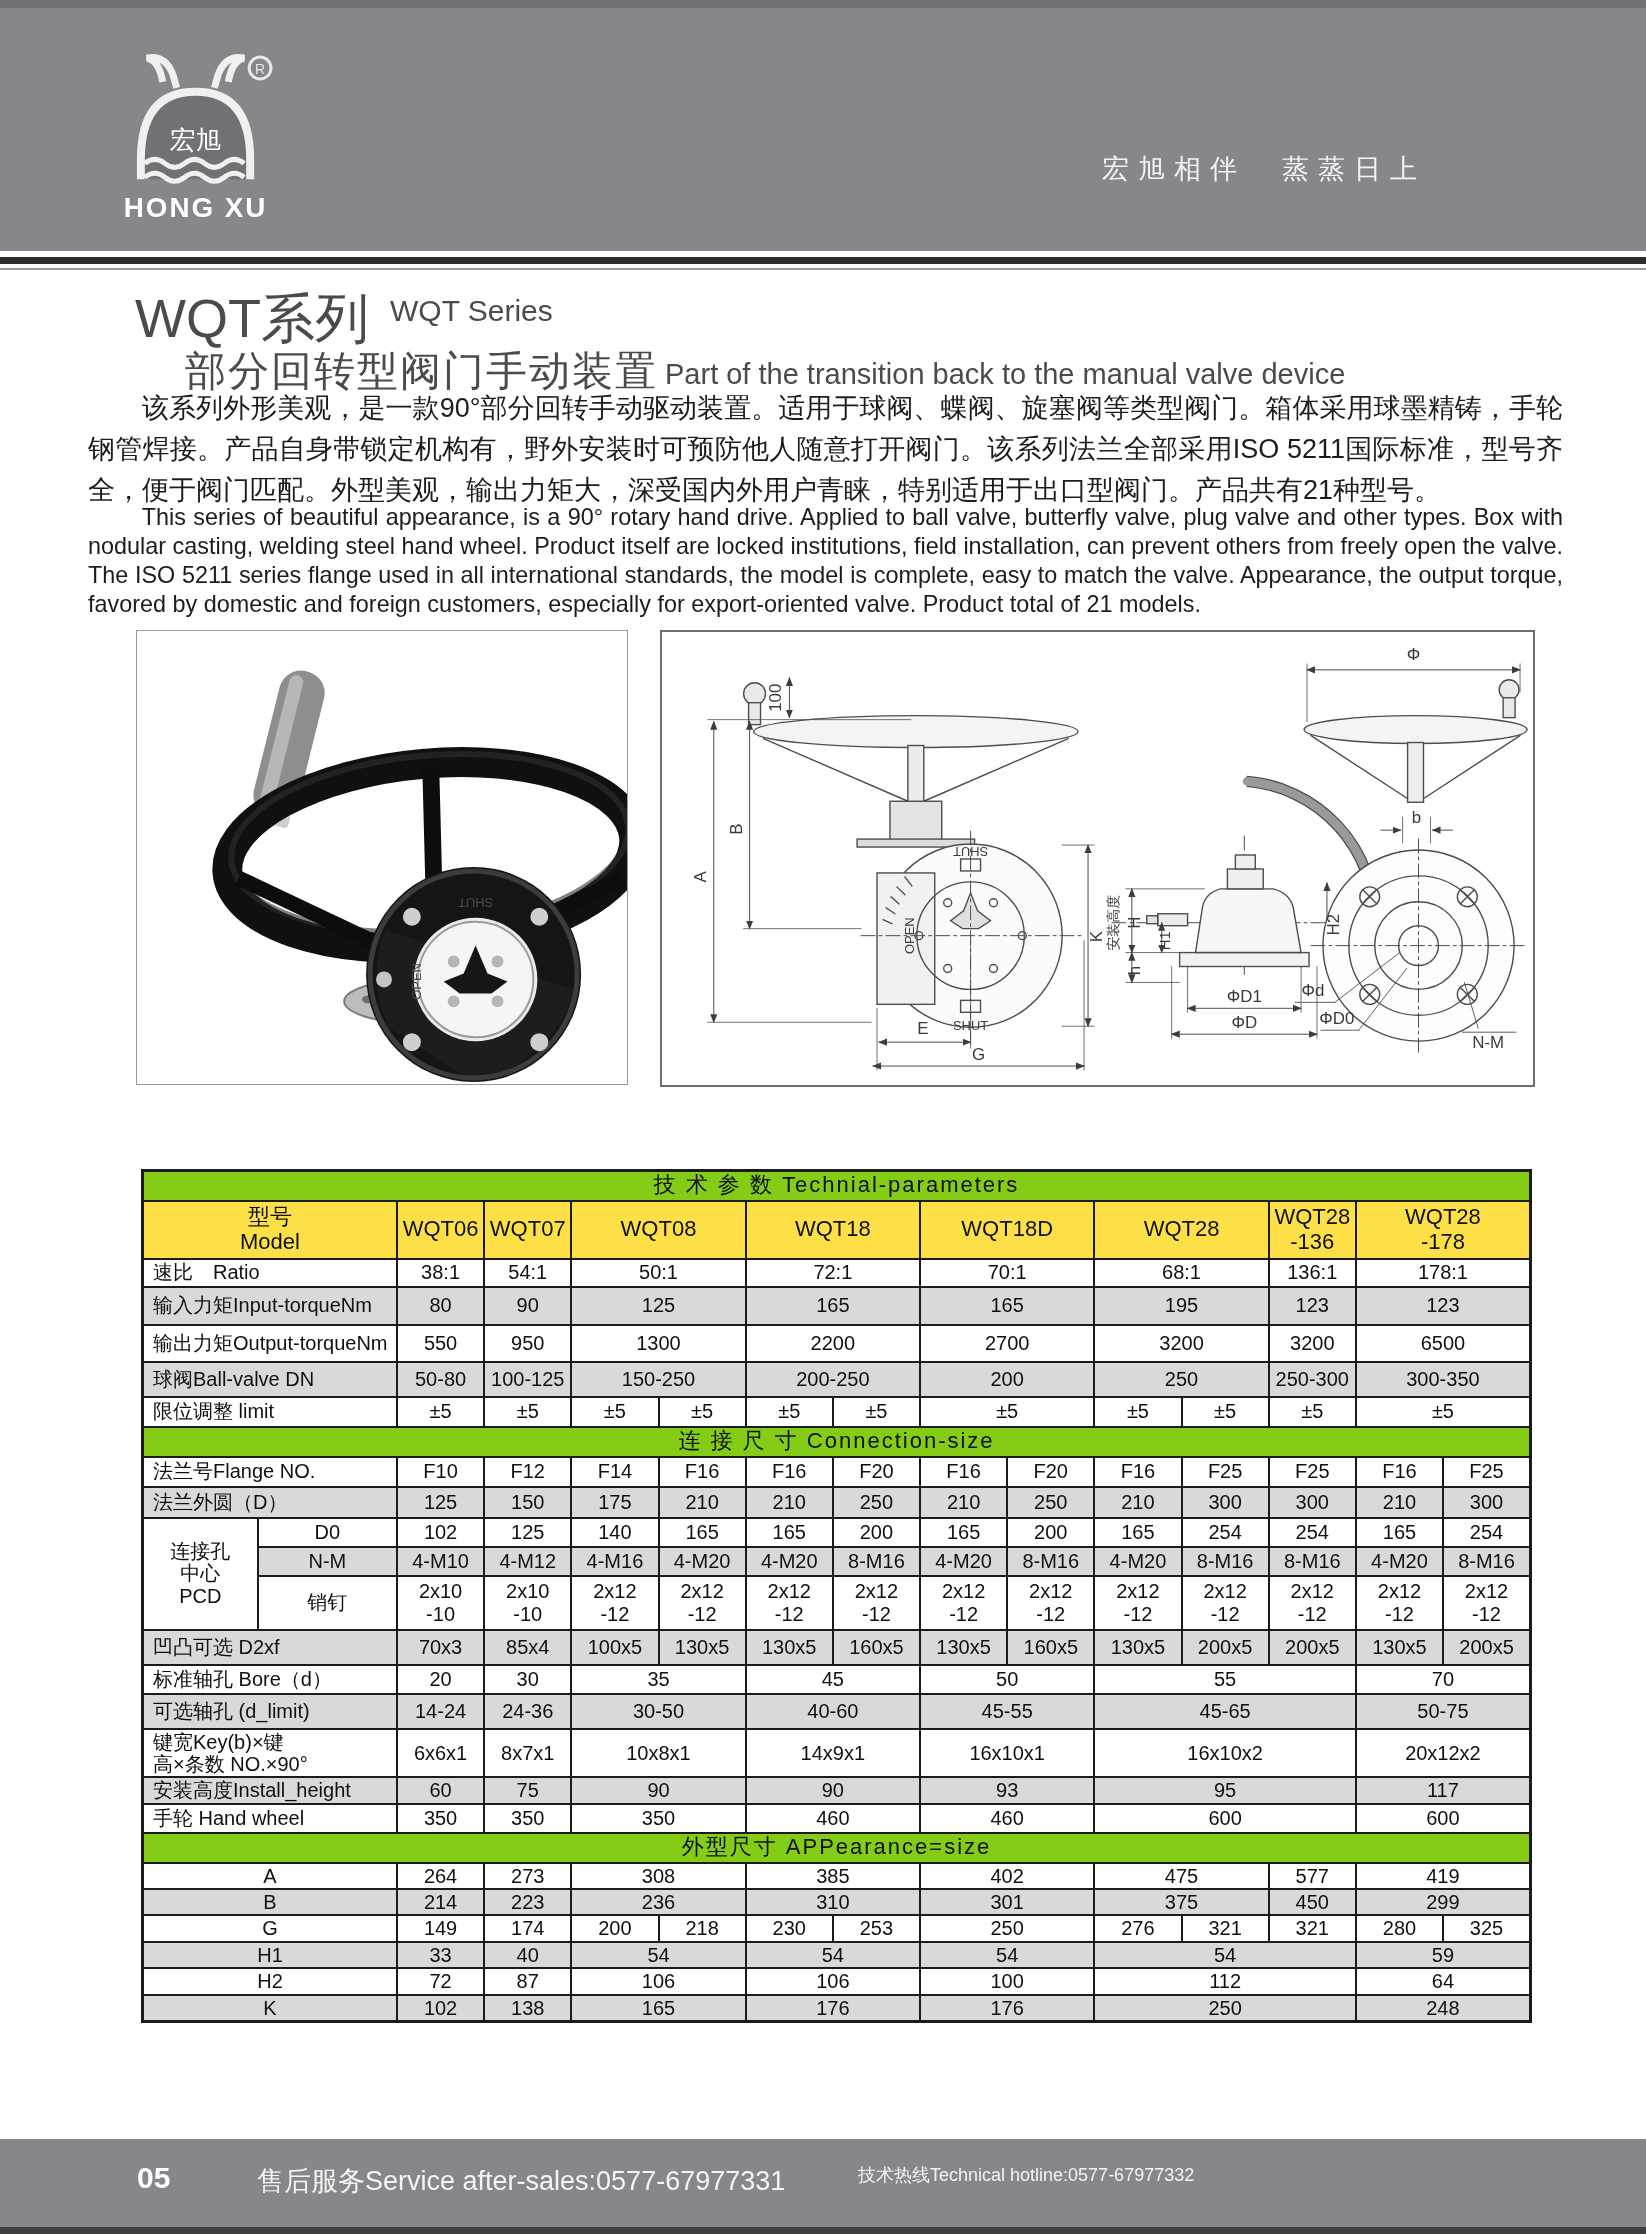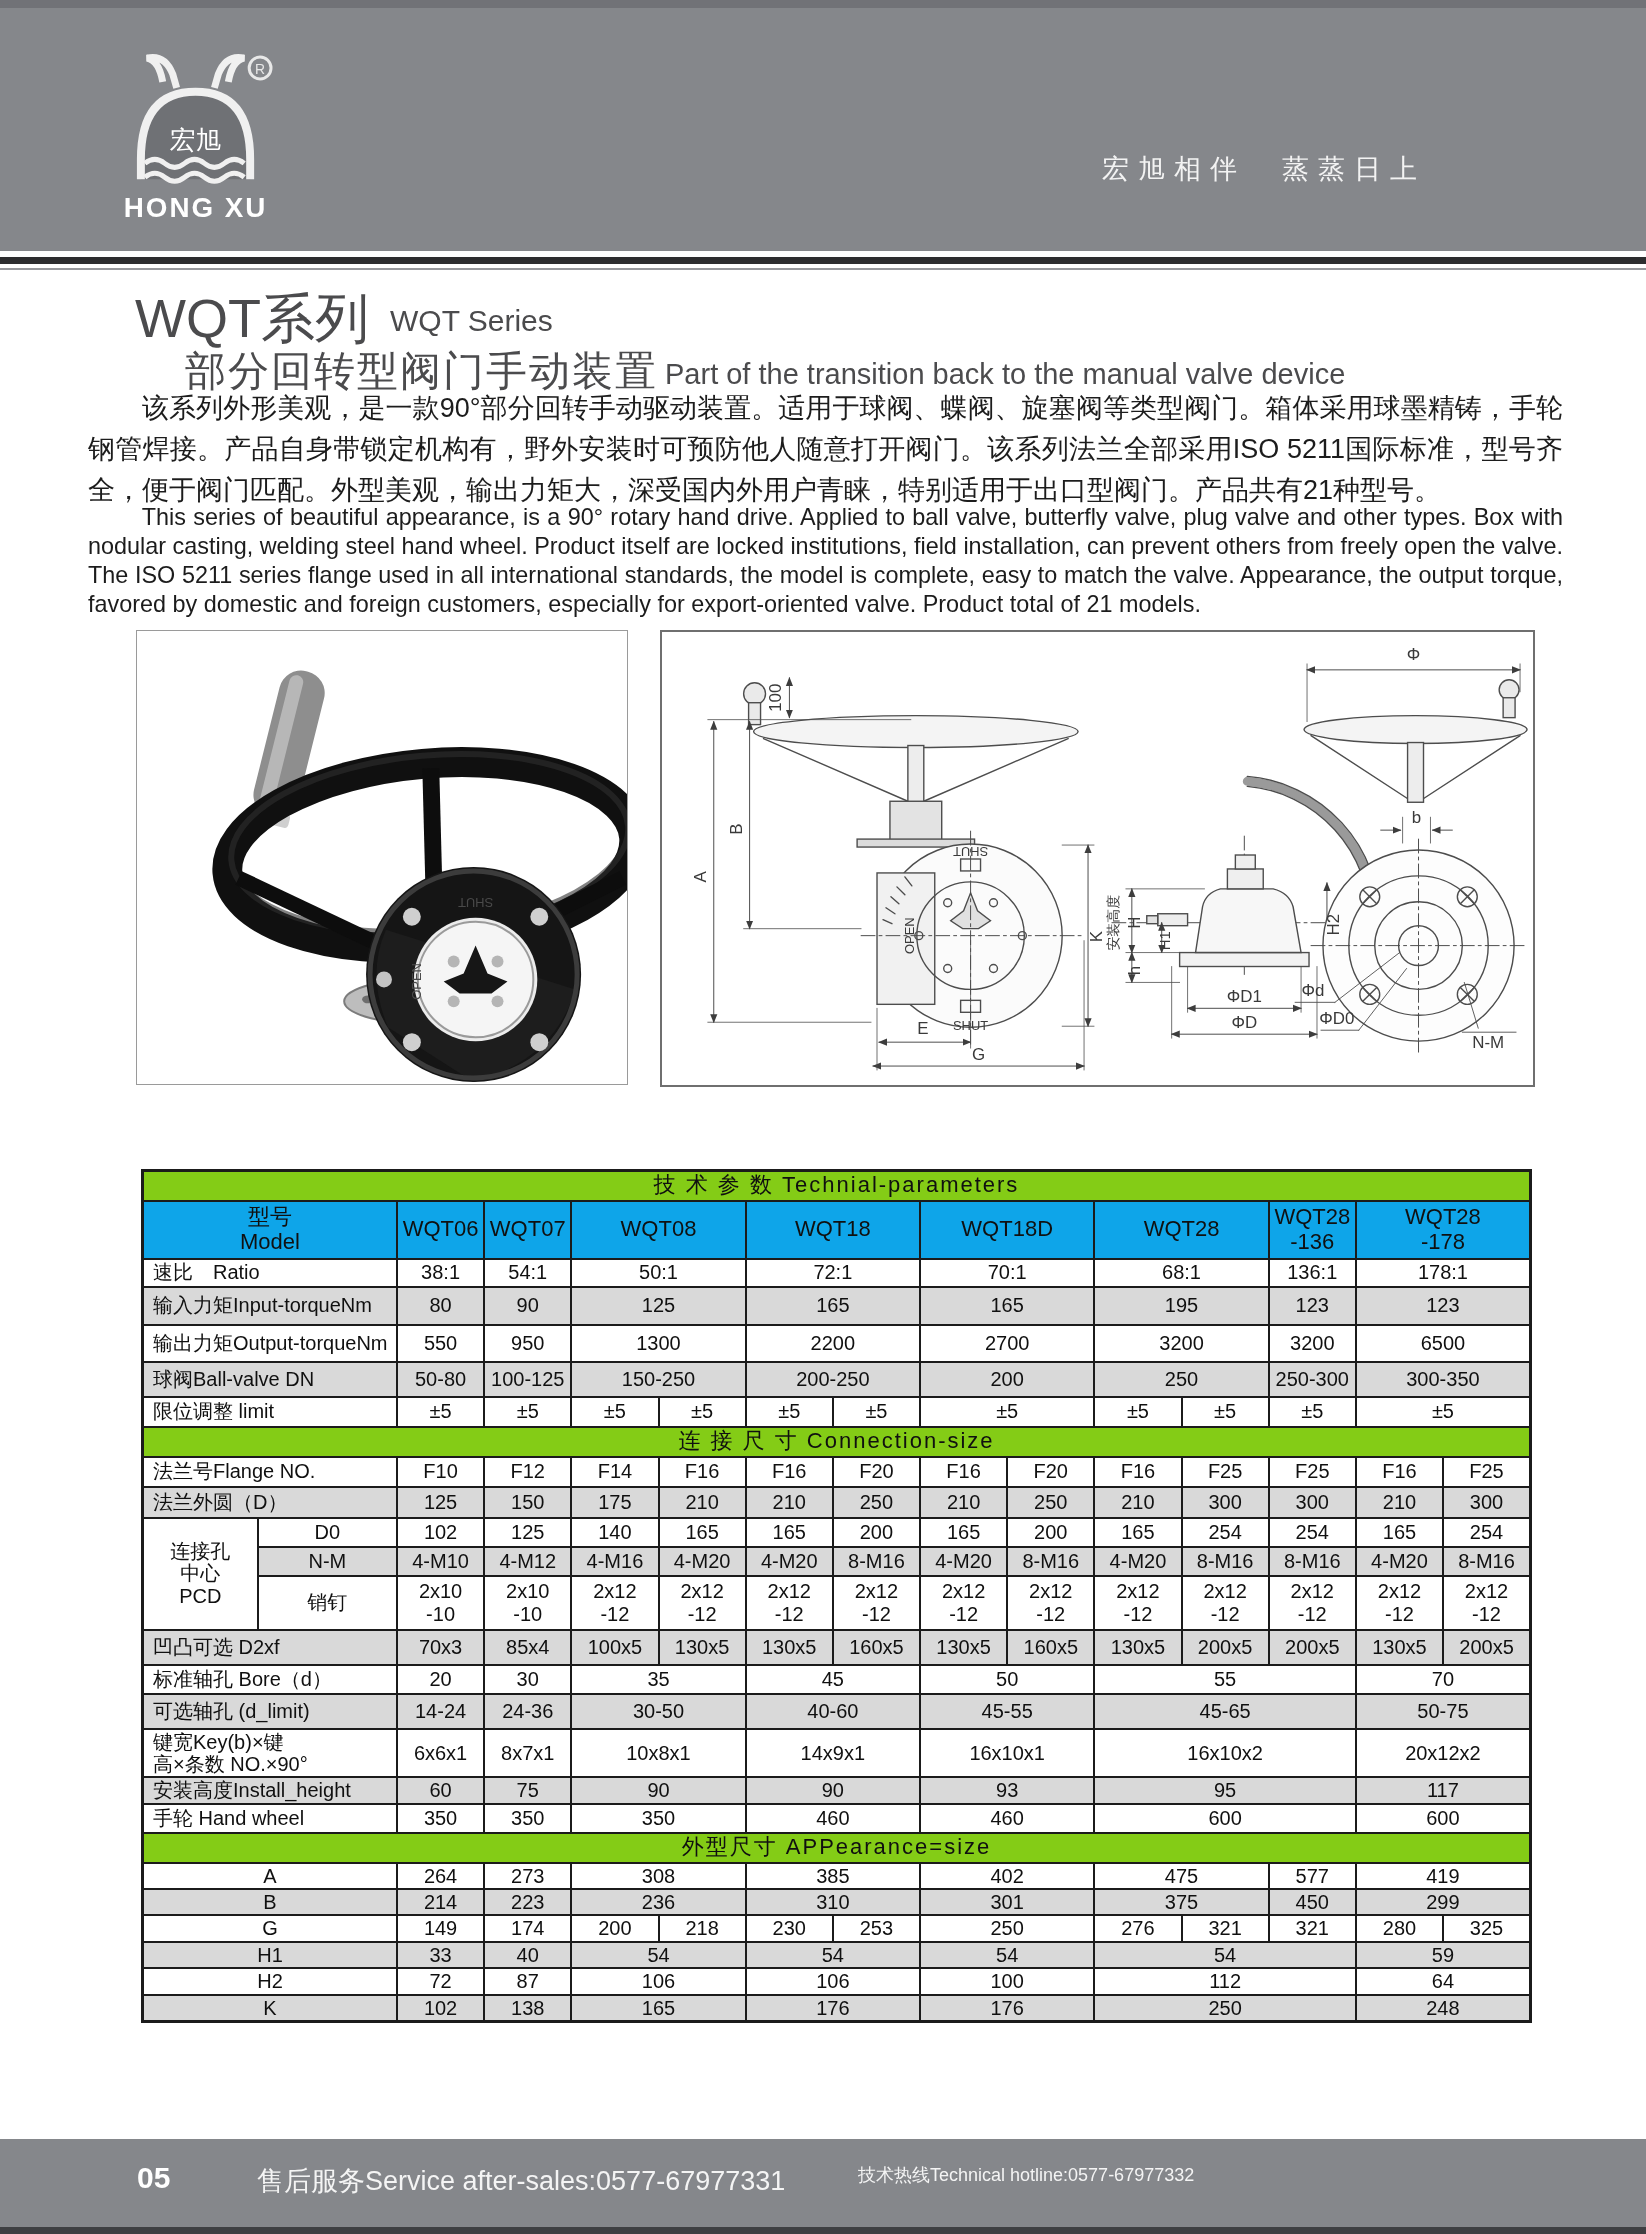--- a/index.html
+++ b/index.html
@@ -9,40 +9,40 @@
   .top-edge{position:absolute;left:0;top:0;width:100%;height:8px;background:#717277;}
   .header-bar{position:absolute;left:0;top:8px;width:100%;height:243px;background:#85878b;}
   .logo{position:absolute;left:125px;top:52px;width:149px;height:177px;}
   .brand-title{position:absolute;left:291px;top:96px;font-size:92px;font-weight:bold;color:#ffffff;
                letter-spacing:16px;text-shadow:4px 4px 3px rgba(40,40,40,.55);white-space:nowrap;}
   .slogan{position:absolute;left:1102px;top:151px;font-size:27px;color:#f3f3f3;letter-spacing:9px;white-space:nowrap;}
   .sep-dark{position:absolute;left:0;top:257px;width:100%;height:7px;background:#2d2d2f;}
   .sep-grey{position:absolute;left:0;top:268px;width:100%;height:2px;background:#97989c;}
   
   .series-cn{position:absolute;left:135px;top:283px;font-size:54px;color:#4b4b4d;white-space:nowrap;}
-  .series-en{position:absolute;left:390px;top:304px;font-size:30px;color:#4b4b4d;white-space:nowrap;}
+  .series-en{position:absolute;left:390px;top:294px;font-size:30px;color:#4b4b4d;white-space:nowrap;}
   .subtitle-cn{position:absolute;left:185px;top:344px;font-size:41px;color:#4b4b4d;letter-spacing:2px;white-space:nowrap;}
   .subtitle-en{position:absolute;left:665px;top:358px;font-size:29px;color:#4b4b4d;white-space:nowrap;}
   .para-cn{position:absolute;left:88px;top:388px;width:1475px;font-size:27px;line-height:41px;
            color:#1c1c1c;text-indent:2em;text-align:justify;}
   .para-en{position:absolute;left:88px;top:503px;width:1475px;font-size:23.4px;line-height:29px;
            color:#1c1c1c;text-indent:2.3em;text-align:justify;}
   
   .photo-box{position:absolute;left:136px;top:630px;width:490px;height:453px;border:1px solid #9a9a9a;background:#fff;}
   .drawing-box{position:absolute;left:660px;top:630px;width:871px;height:453px;border:2px solid #6f6f6f;background:#fff;}
   
   .tech-table{position:absolute;left:141px;top:1169px;width:1391px;border-collapse:collapse;
               table-layout:fixed;border:3px solid #1b1b1b;}
   .tech-table td{border:2px solid #1b1b1b;text-align:center;vertical-align:middle;
                  font-size:20px;color:#101010;padding:1px 1px;line-height:1.12;overflow:hidden;}
   .tech-table td.al{text-align:left;padding-left:9px;}
   tr.row-white td{background:#ffffff;}
   tr.row-grey  td{background:#d9d9d9;}
   tr.row-title td{background:#84cc16;font-size:22px;letter-spacing:2px;}
-  tr.row-model td{background:#0ea5e9;font-size:22px;}
+  tr.row-model td{background:#fde047;font-size:22px;}
   
   .footer-bar{position:absolute;left:0;top:2139px;width:100%;height:96px;background:#85878b;}
   .footer-edge{position:absolute;left:0;top:2227px;width:100%;height:8px;background:#3e3f42;}
   .page-num{position:absolute;left:137px;top:2161px;font-size:30px;font-weight:bold;color:#ffffff;}
   .footer-service{position:absolute;left:257px;top:2163px;font-size:27px;color:#f4f4f4;white-space:nowrap;}
   .footer-hotline{position:absolute;left:858px;top:2163px;font-size:18px;color:#f4f4f4;white-space:nowrap;text-align:center;}
   svg text{font-family:"Liberation Sans","DejaVu Sans",sans-serif;}
 </style>
 </head>
 <body>

